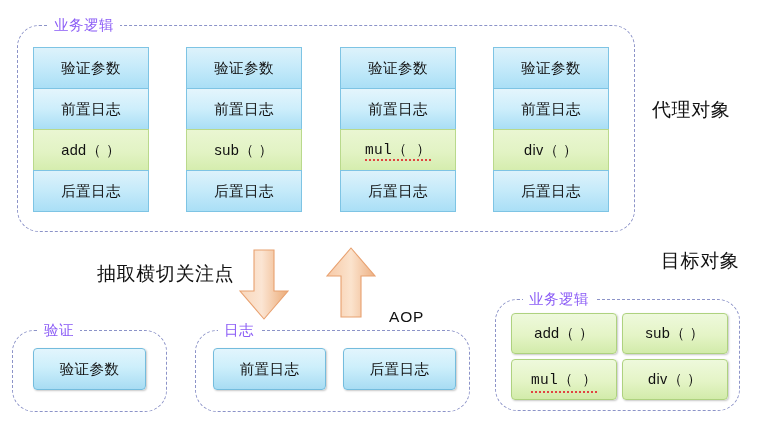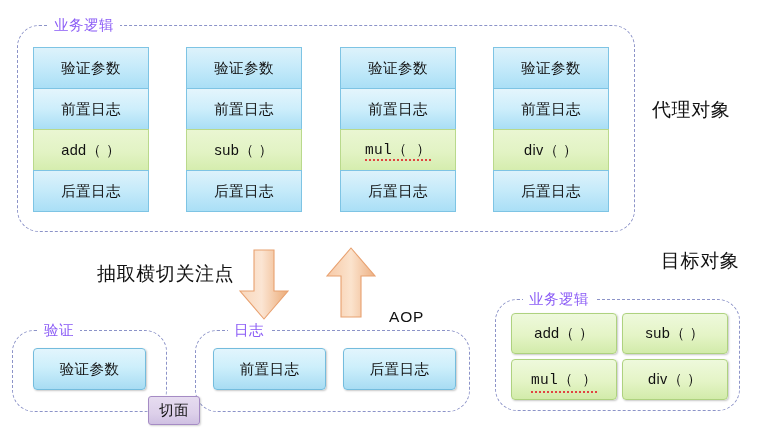--- a/index.html
+++ b/index.html
@@ -190,25 +190,24 @@
 
   <div class="label latin" style="left:389px;top:264px;margin-top:44px;">AOP</div>
 
   <div class="label" style="left:645px;top:252px;margin-left:16px;">目标对象</div>
 
   <div class="group" style="left:12px;top:330px;width:155px;height:82px;"></div>
   <div class="group-label" style="left:38px;top:322px;text-align:center;">验证</div>
   <div class="box blue" style="left:33px;top:348px;width:113px;height:42px;">验证参数</div>
 
   <div class="group" style="left:195px;top:330px;width:275px;height:82px;"></div>
-  <div class="group-label" style="left:228px;top:322px;">日志</div>
+  <div class="group-label" style="left:218px;top:322px;">日志</div>
   <div class="box blue" style="left:213px;top:348px;width:113px;height:42px;">前置日志</div>
   <div class="box blue" style="left:343px;top:348px;width:113px;height:42px;">后置日志</div>
 
-  <div class="box purple" style="left:148px;top:396px;width:52px;height:29px;font-size:14.5px;">切面</div>
 
   <div class="group" style="left:495px;top:299px;width:245px;height:112px;"></div>
   <div class="group-label" style="left:523px;top:291px;">业务逻辑</div>
 
   <div class="box green" style="left:511px;top:313px;width:106px;height:41px;">add（ ）</div>
   <div class="box green" style="left:622px;top:313px;width:106px;height:41px;">sub（ ）</div>
   <div class="box green" style="left:511px;top:359px;width:106px;height:41px;">
     <span class="squig">
       <span>mul（ ）</span>
       <span class="u"></span>

